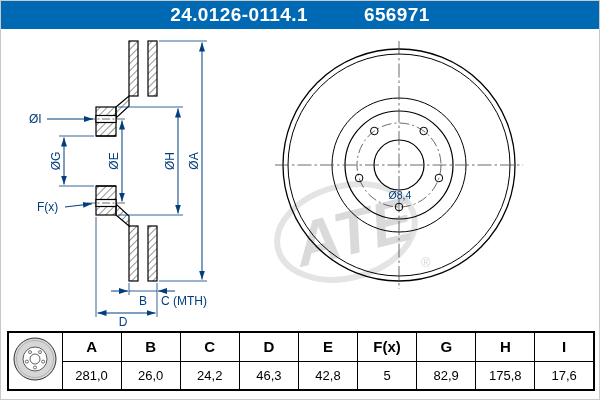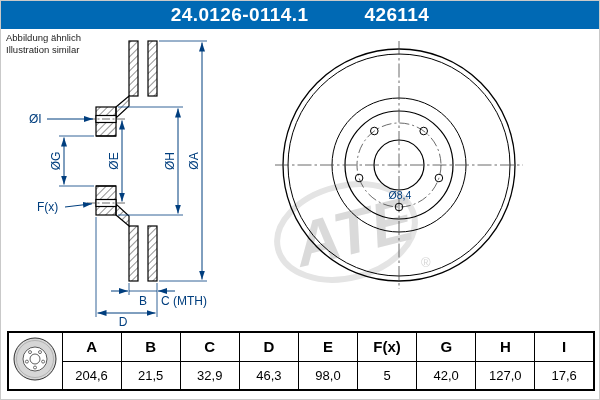--- a/index.html
+++ b/index.html
@@ -33,27 +33,23 @@
   .dims td.thumb-cell { width:54px; background:#fff; }
   .dims tr { height:29px; }
 </style>
 </head>
 <body>
 
 <div class="page">
 
   <header class="topbar">
     <span>24.0126-0114.1</span>
-    <span>426114</span>
+    <span>656971</span>
   </header>
 
-  <div class="note">
-    <div>Abbildung ähnlich</div>
-    <div>Illustration similar</div>
-  </div>
 
   <svg class="drawing" width="600" height="306" viewBox="0 0 600 306">
     <defs>
       <pattern id="hatch" width="5" height="5" patternUnits="userSpaceOnUse" patternTransform="rotate(45)">
         <line x1="0" y1="0" x2="0" y2="5" stroke="#3a3a3a" stroke-width="1.1"></line>
       </pattern>
       <marker id="arr" markerWidth="10" markerHeight="8" refX="9" refY="3" orient="auto-start-reverse" markerUnits="userSpaceOnUse">
         <path d="M0,0 L9,3 L0,6 Z" fill="#003e7e"></path>
       </marker>
     </defs>
@@ -173,26 +169,26 @@
         <th>B</th>
         <th>C</th>
         <th>D</th>
         <th>E</th>
         <th>F(x)</th>
         <th>G</th>
         <th>H</th>
         <th>I</th>
       </tr>
       <tr>
-        <td class="val">204,6</td>
-        <td class="val">21,5</td>
-        <td class="val">32,9</td>
+        <td class="val">281,0</td>
+        <td class="val">26,0</td>
+        <td class="val">24,2</td>
         <td class="val">46,3</td>
-        <td class="val">98,0</td>
+        <td class="val">42,8</td>
         <td class="val">5</td>
-        <td class="val">42,0</td>
-        <td class="val">127,0</td>
+        <td class="val">82,9</td>
+        <td class="val">175,8</td>
         <td class="val">17,6</td>
       </tr>
     </tbody>
   </table>
 
 </div>
 
 </body></html>

